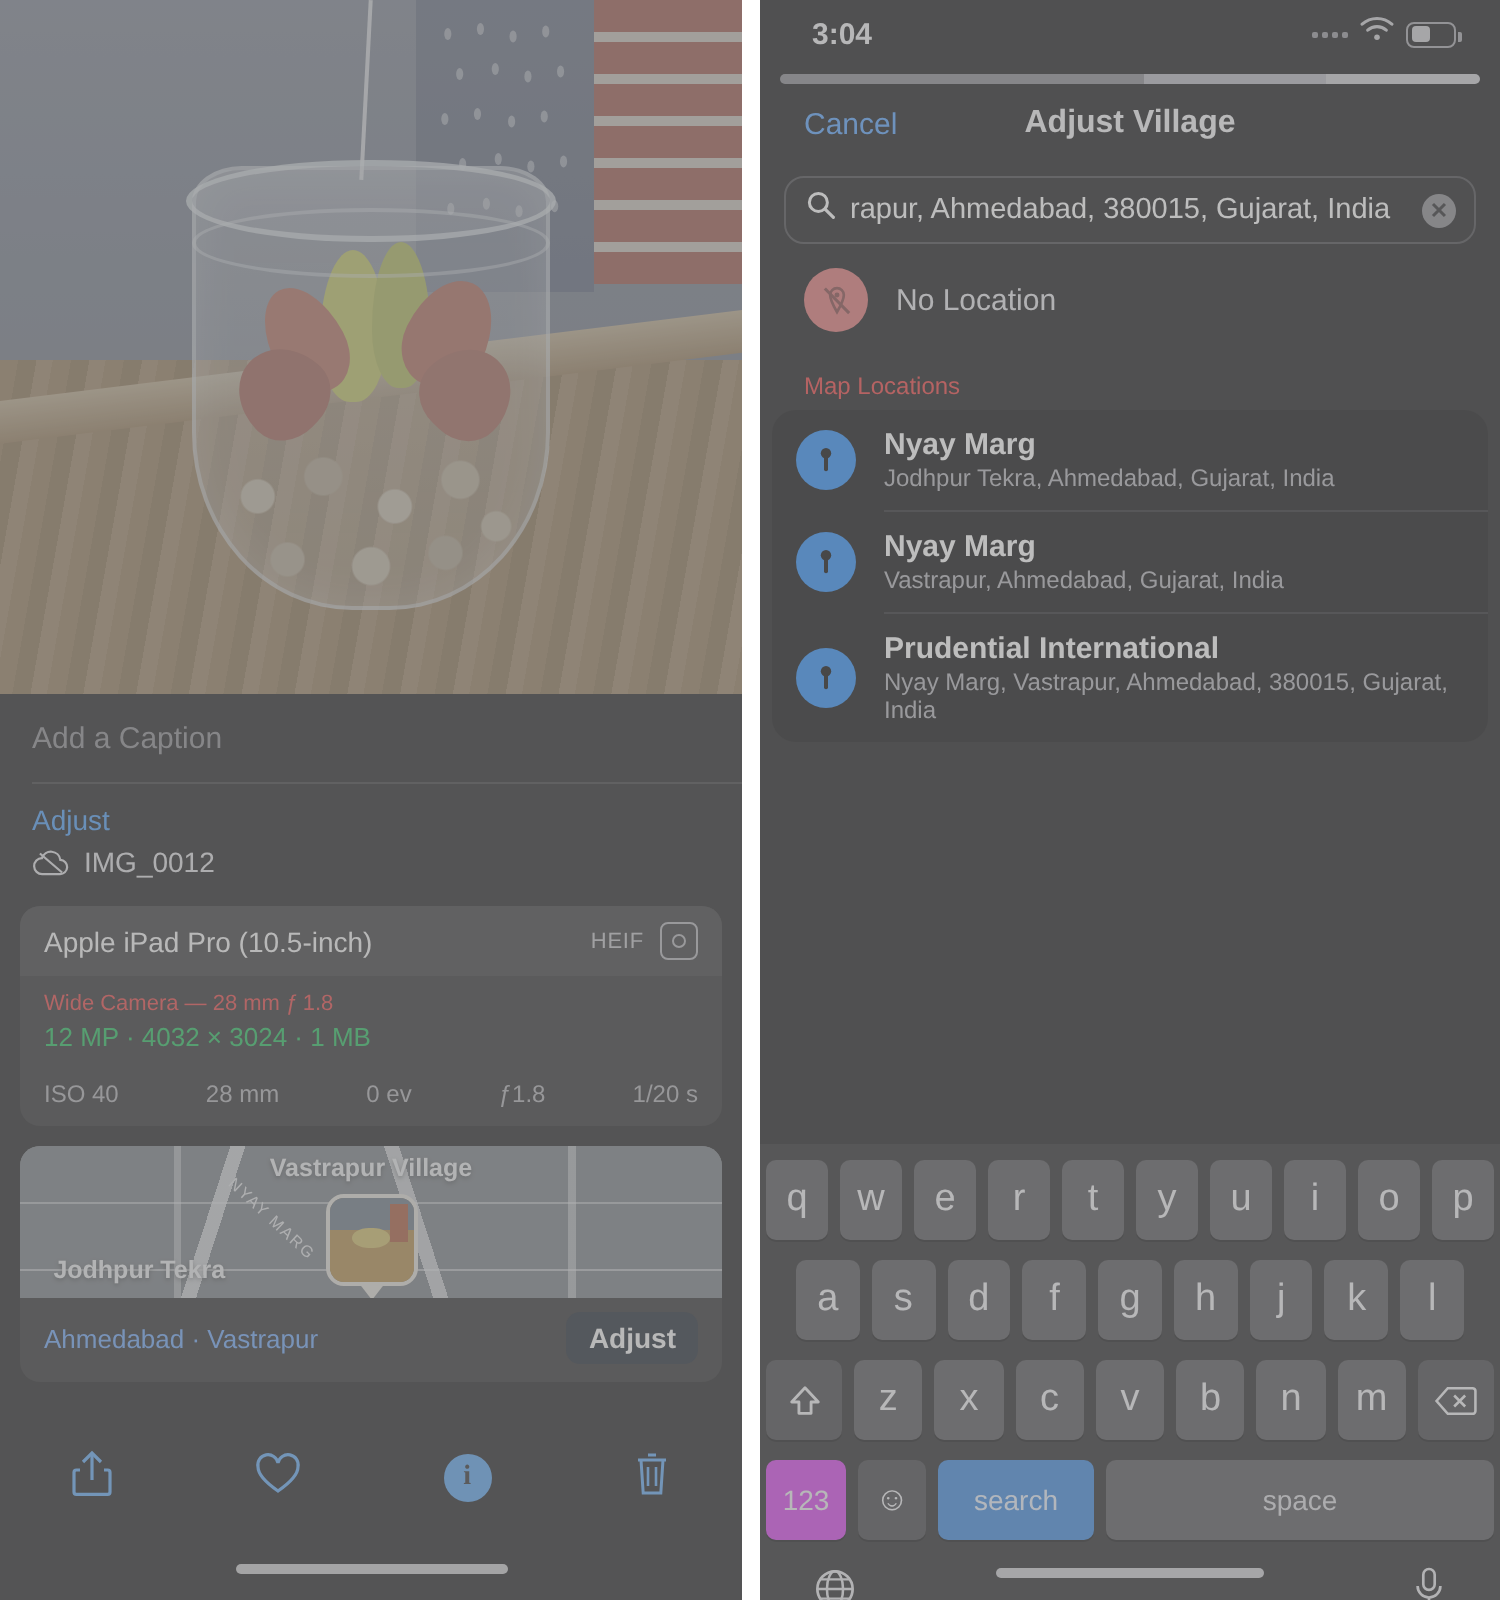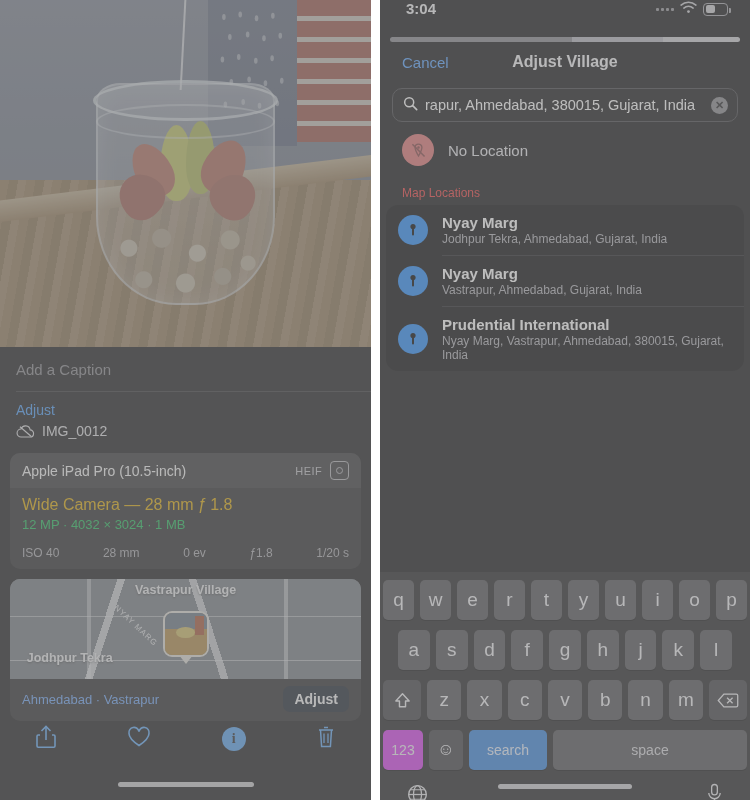--- a/index.html
+++ b/index.html
@@ -117,29 +117,29 @@
   }
   .dev-name { font-size:14px; font-weight:400; color:#fff; }
   .dev-right { display:flex; align-items:center; gap:8px; }
   .heif { font-size:11px; color:#c9c9ce; letter-spacing:.4px; }
   .raw-badge {
     width:19px; height:19px; border-radius:4px; border:1.2px solid #b8b8bd;
     display:flex; align-items:center; justify-content:center;
   }
   .raw-dot { width:7px; height:7px; border-radius:50%; border:1.2px solid #b8b8bd; }
   .lens-row { padding:8px 12px 7px 12px; }
-  .lens-1 { font-size:16px; color:#eab308; }
+  .lens-1 { font-size:11px; color:#ef4444; }
   .lens-2 { font-size:13px; color:#22c55e; margin-top:3px; }
   .exif-row {
     display:flex; justify-content:space-between; align-items:center;
     padding:7px 12px 9px 12px; font-size:12px; color:#b3b3b8;
   }
 
   .map-card { margin:10px 10px 0 10px; border-radius:10px; overflow:hidden; background:#2c2c2e; }
-  .map-img { position:relative; height:100px; background:#7b8187; overflow:hidden; }
+  .map-img { position:relative; height:76px; background:#7b8187; overflow:hidden; }
   .map-bg { position:absolute; inset:0;
     background:#7c8288;
     background-image:
       linear-gradient(108deg, transparent 0 28%, rgba(238,240,243,.75) 28% 30%, transparent 30% 100%),
       linear-gradient(72deg, transparent 0 55%, rgba(238,240,243,.7) 55% 57%, transparent 57% 100%),
       linear-gradient(0deg, transparent 0 18%, rgba(238,240,243,.55) 18% 19.3%, transparent 19.3% 100%),
       linear-gradient(0deg, transparent 0 62%, rgba(238,240,243,.5) 62% 63.2%, transparent 63.2% 100%),
       linear-gradient(90deg, transparent 0 22%, rgba(238,240,243,.45) 22% 23%, transparent 23% 100%),
       linear-gradient(90deg, transparent 0 78%, rgba(238,240,243,.5) 78% 79.2%, transparent 79.2% 100%);
   }
@@ -176,21 +176,21 @@
   .info-circle {
     width:24px; height:24px; border-radius:50%; background:#5aa9f8;
     display:flex; align-items:center; justify-content:center;
     color:#2c2c2e; font-size:14px; font-weight:700; font-family:"Liberation Serif",serif;
   }
   .home-ind { position:absolute; left:50%; transform:translateX(-50%); bottom:13px;
     width:136px; height:5px; border-radius:3px; background:#d2d2d4; }
 
   
   .rp { position:absolute; inset:0; background:#1c1c1e; color:#fff; }
-  .statusbar { height:34px; display:flex; align-items:flex-start; justify-content:space-between; padding:0 22px 0 26px; }
+  .statusbar { height:34px; display:flex; align-items:center; justify-content:space-between; padding:0 22px 0 26px; }
   .clock { font-size:15px; font-weight:600; color:#f2f2f4; }
   .status-right { display:flex; align-items:center; gap:6px; }
   .sig { display:flex; align-items:flex-end; gap:2px; }
   .sig i { display:block; width:3px; background:#9a9a9f; border-radius:1px; }
   .batt { width:25px; height:13px; border:1.4px solid #a8a8ad; border-radius:4px; position:relative; }
   .batt::after { content:""; position:absolute; right:-3.5px; top:4px; width:2px; height:5px; background:#a8a8ad; border-radius:0 1px 1px 0; }
   .batt-fill { position:absolute; left:1.5px; top:1.5px; bottom:1.5px; width:9px; background:#cfcfd4; border-radius:2px; }
 
   .sheet-lip { height:5px; margin:3px 10px 0 10px; border-radius:3px;
     background: linear-gradient(90deg,#8d8d93 0 52%, #b9b9c0 52% 78%, #cfcfd4 78% 100%); }

